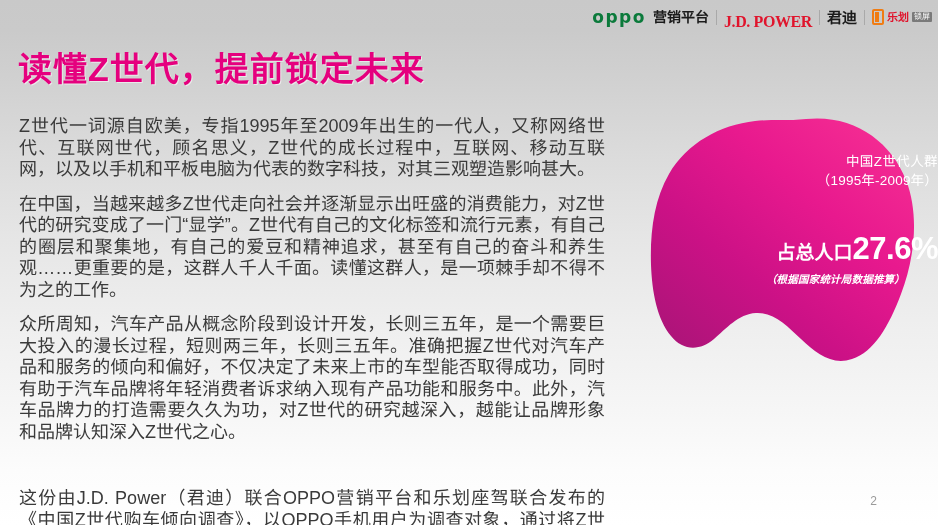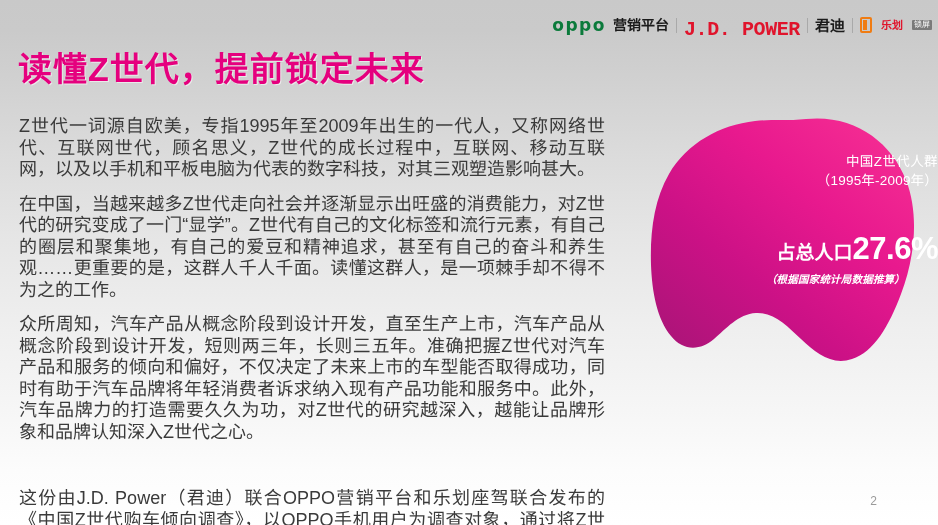--- a/index.html
+++ b/index.html
@@ -30,21 +30,21 @@
   }
 
   
   .logo-bar {
     position: absolute;
     top: 0;
     right: 0;
     height: 26px;
     display: flex;
     align-items: center;
-    padding: 12px 6px 0 10px;
+    padding: 4px 6px 0 10px;
     gap: 7px;
   }
   .logo-oppo {
     font-size: 17px;
     font-weight: bold;
     letter-spacing: 1.5px;
     color: #0b7a3b;
     line-height: 1;
     font-family: "DejaVu Sans", sans-serif;
   }
@@ -54,38 +54,38 @@
     color: #1b1b1b;
     letter-spacing: 0px;
     line-height: 1;
   }
   .vsep {
     width: 1px;
     height: 15px;
     background: #a9a9a9;
   }
   .logo-jdp {
-    font-size: 20px;
+    font-size: 16px;
     font-weight: bold;
     color: #e0142c;
     letter-spacing: -0.4px;
     line-height: 1;
-    font-family: Liberation Mono, monospace;
+    font-family: Liberation Serif, serif;
     margin-top: 10px;
   }
   .logo-jundi {
     font-size: 15px;
     font-weight: bold;
     color: #1b1b1b;
     line-height: 1;
   }
   .logo-leshua {
     display: flex;
     align-items: center;
-    gap: 9px;
+    gap: 3px;
   }
   .leshua-mark {
     width: 12px;
     height: 16px;
     border: 2px solid #f07c12;
     border-radius: 2px;
     box-sizing: border-box;
     position: relative;
   }
   .leshua-mark::after {
@@ -248,21 +248,21 @@
       <span class="leshua-text">乐划</span>
       <span class="leshua-badge">锁屏</span>
     </span>
   </div>
 
   <div class="title">读懂Z世代，提前锁定未来</div>
 
   <div class="copy">
     <p>Z世代一词源自欧美，专指1995年至2009年出生的一代人，又称网络世代、互联网世代，顾名思义，Z世代的成长过程中，互联网、移动互联网，以及以手机和平板电脑为代表的数字科技，对其三观塑造影响甚大。</p>
     <p>在中国，当越来越多Z世代走向社会并逐渐显示出旺盛的消费能力，对Z世代的研究变成了一门“显学”。Z世代有自己的文化标签和流行元素，有自己的圈层和聚集地，有自己的爱豆和精神追求，甚至有自己的奋斗和养生观……更重要的是，这群人千人千面。读懂这群人，是一项棘手却不得不为之的工作。</p>
-    <p>众所周知，汽车产品从概念阶段到设计开发，直至生产上市，汽车产品从概念阶段到设计开发，短则两三年，长则三五年。准确把握Z世代对汽车产品和服务的倾向和偏好，不仅决定了未来上市的车型能否取得成功，同时有助于汽车品牌将年轻消费者诉求纳入现有产品功能和服务中。此外，汽车品牌力的打造需要久久为功，对Z世代的研究越深入，越能让品牌形象和品牌认知深入Z世代之心。</p>
+    <p>众所周知，汽车产品从概念阶段到设计开发，长则三五年，是一个需要巨大投入的漫长过程，短则两三年，长则三五年。准确把握Z世代对汽车产品和服务的倾向和偏好，不仅决定了未来上市的车型能否取得成功，同时有助于汽车品牌将年轻消费者诉求纳入现有产品功能和服务中。此外，汽车品牌力的打造需要久久为功，对Z世代的研究越深入，越能让品牌形象和品牌认知深入Z世代之心。</p>
     <p>这份由J.D. Power（君迪）联合OPPO营销平台和乐划座驾联合发布的《中国Z世代购车倾向调查》，以OPPO手机用户为调查对象，通过将Z世代和其他年龄群体进行比较，重点研究了Z世代的人生态度、对汽车的看法、对不同汽车品牌的认知、信任的信息渠道、购车考虑因素以及倾向的购车平台等等，是汽车品牌了解Z世代、赢得Z世代的重要参考。</p>
   </div>
 
   <div class="blob-wrap">
     <svg class="blob-svg" width="290" height="290" viewBox="0 0 290 290">
       <defs>
         <linearGradient id="blobGrad" x1="0.08" y1="0.92" x2="0.85" y2="0.08">
           <stop offset="0%" stop-color="#ad1479"></stop>
           <stop offset="35%" stop-color="#cc1186"></stop>
           <stop offset="70%" stop-color="#e8198e"></stop>

